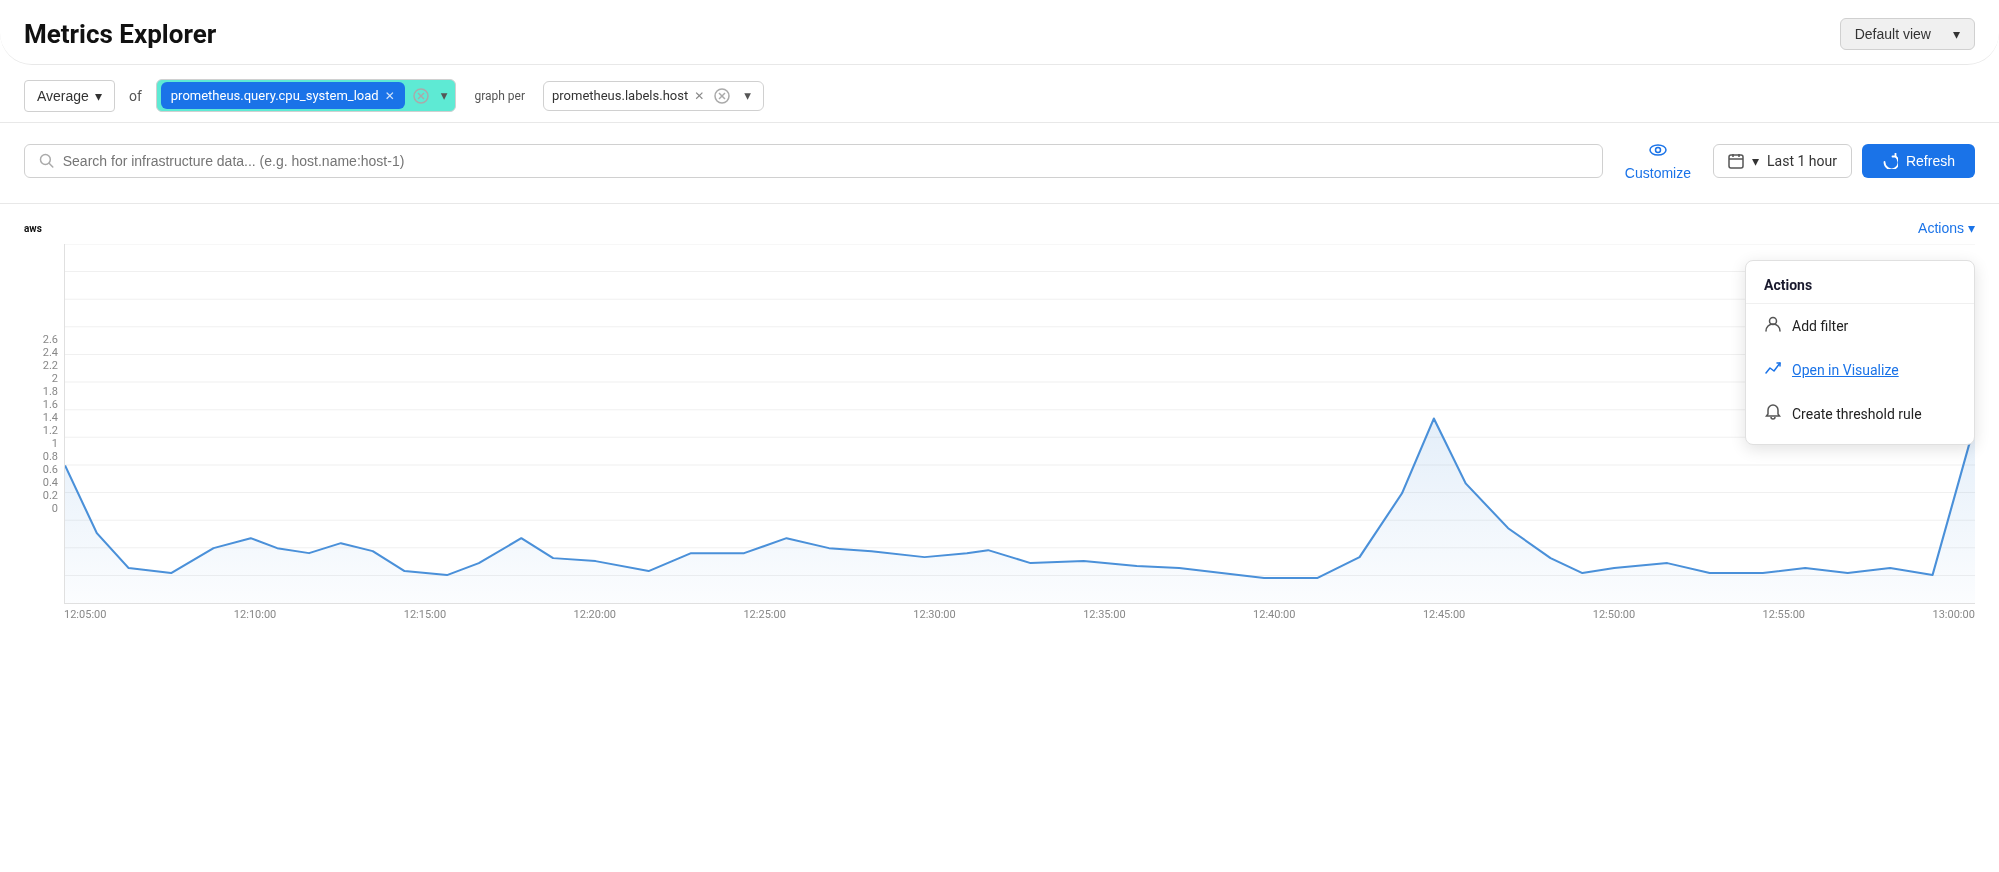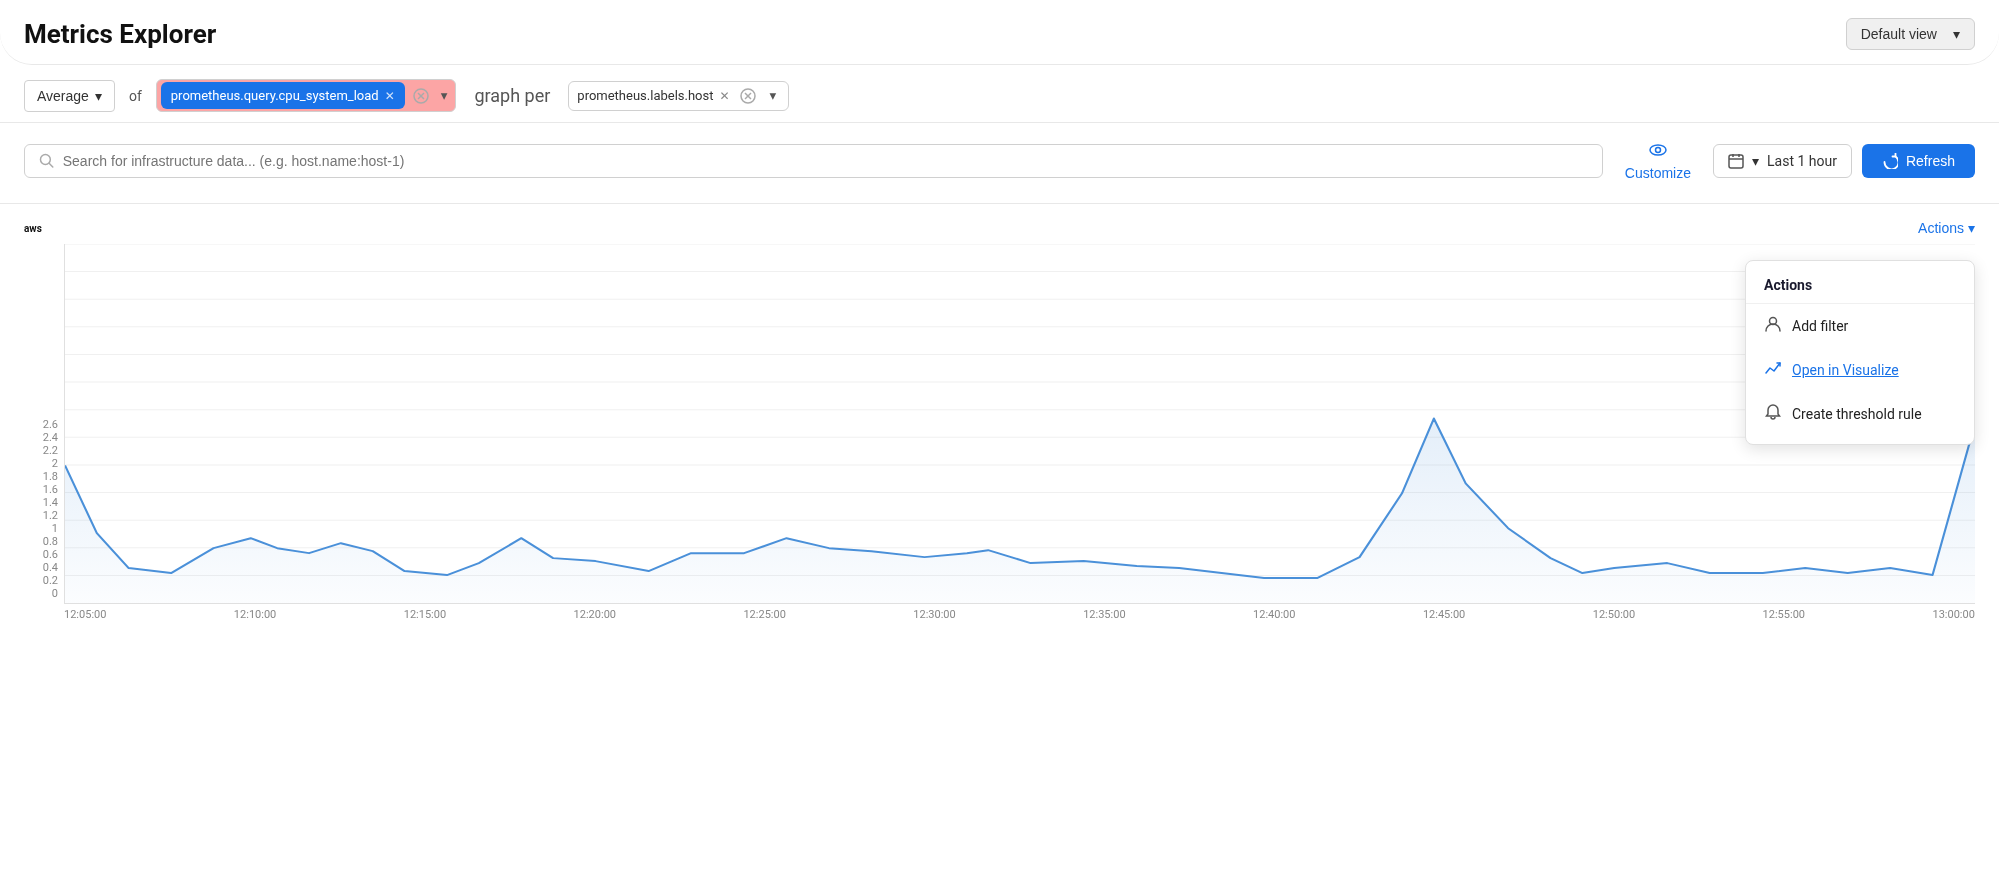--- a/index.html
+++ b/index.html
@@ -8,21 +8,21 @@
     .header {
       display: flex;
       align-items: center;
       justify-content: space-between;
       padding: 18px 24px 14px;
       border-bottom: 1px solid #e8e8e8;
       border-radius: 32px;
     }
     .header-title { font-size: 26px; font-weight: 700; color: #111; }
     .default-view-btn {
-      display: flex; align-items: center; gap: 16px;
+      display: flex; align-items: center; gap: 22px;
       background: #f0f0f0; border: 1px solid #d0d0d0; border-radius: 6px;
       padding: 7px 14px; cursor: pointer; font-size: 14px; color: #333;
     }
 
     .toolbar {
       display: flex; align-items: center; gap: 10px;
       padding: 14px 24px 10px;
       border-bottom: 1px solid #e8e8e8;
     }
     .select-btn {
@@ -38,21 +38,21 @@
       padding: 6px 10px; font-size: 13px;
     }
     .metric-tag .close-x { cursor: pointer; font-size: 12px; opacity: 0.8; }
     .metric-controls {
       display: flex; align-items: center; gap: 4px; margin-left: 4px;
     }
     .icon-btn {
       background: none; border: none; cursor: pointer;
       color: #555; padding: 4px; border-radius: 4px; display: flex; align-items: center;
     }
-    .graph-per-label { color: #555; font-size: 18px; padding: 0 8px; }
+    .graph-per-label { color: #555; font-size: 12px; padding: 0 8px; }
     .graph-per-tag {
       display: flex; align-items: center; gap: 2px;
       border: 1px solid #d0d0d0; border-radius: 6px;
       padding: 6px 10px; font-size: 13px; background: #fff; color: #333;
     }
     .graph-per-tag .close-x { cursor: pointer; color: #888; font-size: 12px; }
     .clear-btn {
       background: none; border: none; cursor: pointer; color: #aaa; padding: 4px;
       display: flex; align-items: center;
     }
@@ -98,21 +98,21 @@
     .chart-title { font-weight: 700; font-size: 10px; color: #111; }
     .actions-btn {
       display: flex; align-items: center; gap: 4px;
       color: #1a73e8; cursor: pointer; font-size: 14px; font-weight: 500;
       background: none; border: none;
     }
     .y-axis {
       position: absolute;
       left: -40px;
       top: 0; bottom: 0;
-      display: flex; flex-direction: column; justify-content: flex-end;
+      display: flex; flex-direction: column; justify-content: center;
       padding: 4px 0;
       text-align: right;
     }
     .y-label { font-size: 11px; color: #888; width: 36px; }
     .x-axis {
       display: flex; justify-content: space-between;
       margin-left: 40px;
       padding-top: 4px;
     }
     .x-label { font-size: 11px; color: #888; }
@@ -151,21 +151,21 @@
     <span>▾</span>
   </button>
 </div>
 
 <div class="toolbar">
   <button class="select-btn">
     <span>Average</span>
     <span>▾</span>
   </button>
   <span class="of-label">of</span>
-  <div style="display:flex; align-items:center; border:1px solid #d0d0d0; border-radius:6px; padding:2px 4px; background:#fca5a5;">
+  <div style="display:flex; align-items:center; border:1px solid #d0d0d0; border-radius:6px; padding:2px 4px; background:#5eead4;">
     <div class="metric-tag">
       <span>prometheus.query.cpu_system_load</span>
       <span class="close-x">✕</span>
     </div>
     <div class="metric-controls">
       <button class="icon-btn">
         <svg width="16" height="16" viewBox="0 0 16 16" fill="none">
           <circle cx="8" cy="8" r="7" stroke="#aaa" stroke-width="1.5"></circle>
           <line x1="5" y1="5" x2="11" y2="11" stroke="#aaa" stroke-width="1.5"></line>
           <line x1="11" y1="5" x2="5" y2="11" stroke="#aaa" stroke-width="1.5"></line>

